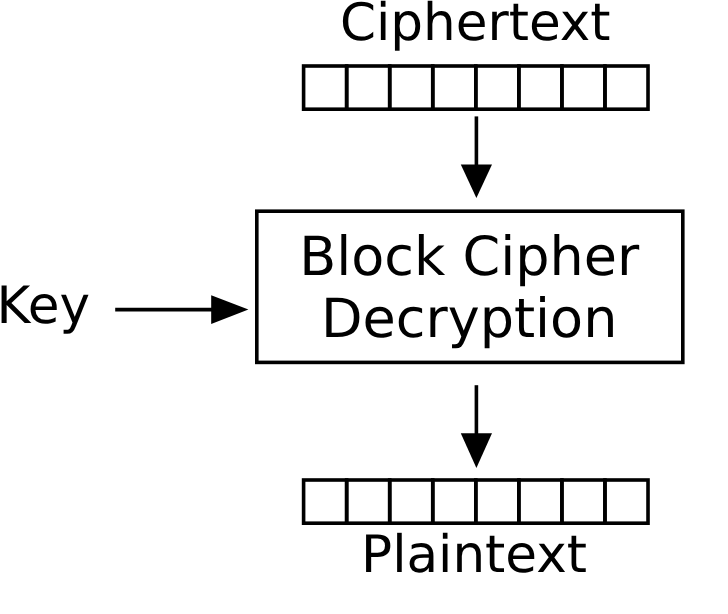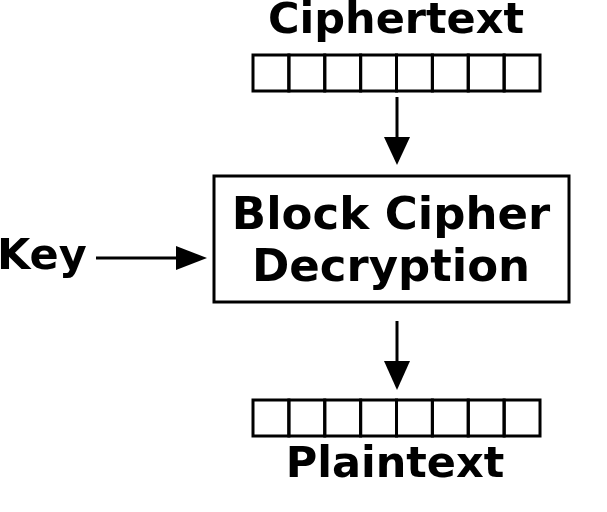--- a/index.html
+++ b/index.html
@@ -6,21 +6,20 @@
     margin: 0;
     padding: 0;
     background: #ffffff;
   }
   .canvas {
     position: relative;
     width: 607px;
     height: 512px;
     background: var(--bg, #ffffff);
     overflow: hidden;
-    font-weight: bold;
   }
   svg text {
     font-family: "DejaVu Sans", "Liberation Sans", sans-serif;
     fill: var(--ink, #000000);
   }
   .lbl { font-size: 43px; }
   .box-lbl { font-size: 45px; }
   .stroke {
     stroke: var(--ink, #000000);
     fill: none;

